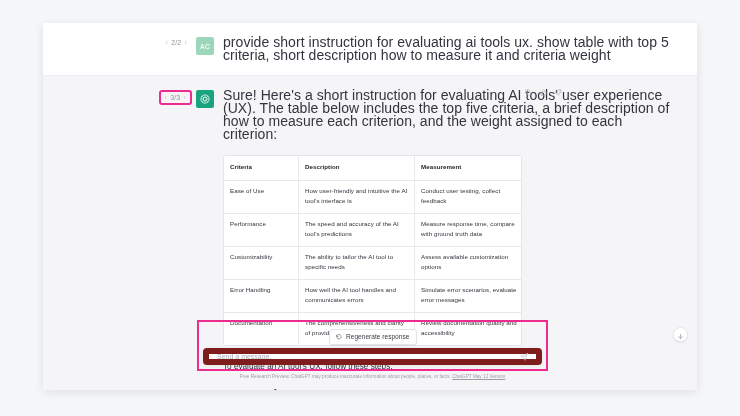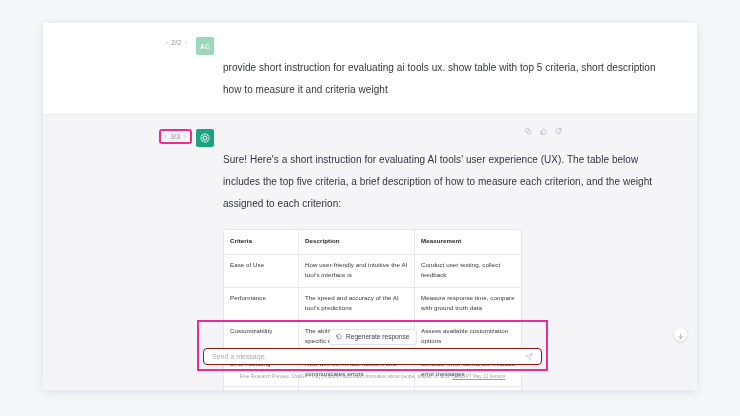--- a/index.html
+++ b/index.html
@@ -97,25 +97,24 @@
   }
   .avatar.assist svg { display: block; }
 
   .msg-body {
     flex: 1 1 auto;
     padding-right: 26px;
     min-width: 0;
   }
 
   .msg-text {
-    font-size: 10px;
-    line-height: 22px;
+    font-size: 14px;
+    line-height: 13px;
     color: #33343e;
     letter-spacing: .05px;
-    margin-top: 21px;
   }
 
   
   .msg-actions {
     position: absolute;
     right: 135px;
     top: 13px;
     display: flex;
     gap: 8px;
     align-items: center;
@@ -232,21 +231,21 @@
   #regenerate-btn svg { display: block; }
 
   
   #composer {
     position: absolute;
     left: 203px;
     top: 348px;
     width: 339px;
     height: 17px;
     background: #ffffff;
-    border: 1px solid #7f1d1d;
+    border: 6px solid #7f1d1d;
     border-radius: 4px;
     box-shadow: 0 1px 5px rgba(20,24,40,.07);
     display: flex;
     align-items: center;
     padding: 0 8px;
     box-sizing: border-box;
     z-index: 42;
   }
   #composer-input {
     flex: 1 1 auto;

